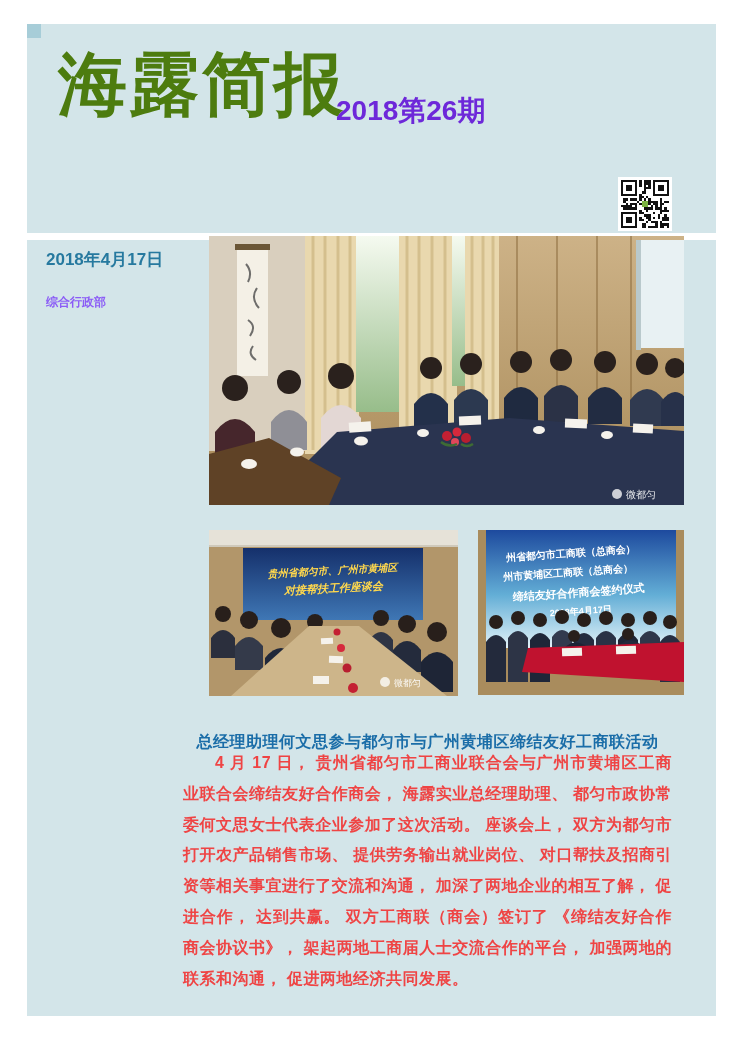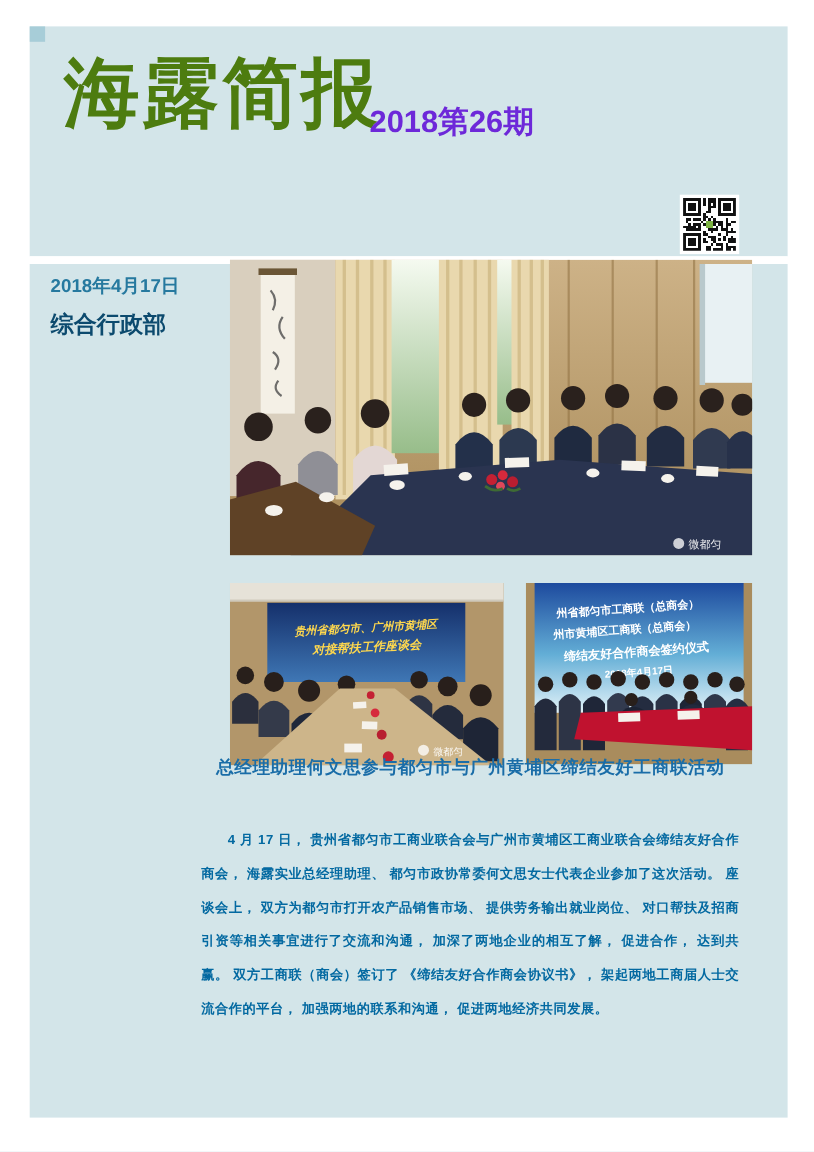--- a/index.html
+++ b/index.html
@@ -23,37 +23,37 @@
   .qr-box svg{position:absolute;left:3px;top:3px;}
 
   
   .block-gap{left:27px;top:233px;width:689px;height:7px;background:#ffffff;}
 
   
   .content-block{left:27px;top:240px;width:689px;height:776px;background:#d3e5e9;}
 
   
   .sidebar-date{left:46px;top:248px;font-size:17px;font-weight:bold;color:#26799f;white-space:nowrap;}
-  .sidebar-dept{left:46px;top:281px;font-size:21px;font-weight:bold;color:#0c4a6e;white-space:nowrap;}
+  .sidebar-dept{left:46px;top:294px;font-size:12px;font-weight:bold;color:#8b5cf6;white-space:nowrap;}
 
   
   .photo{overflow:hidden;padding-left:12px;}
   .photo-main{left:197px;top:236px;width:475px;height:269px;}
   .photo-left{left:197px;top:530px;width:249px;height:166px;}
   .photo-right{left:466px;top:530px;width:206px;height:165px;}
   .photo svg{display:block;}
 
   
   .article-headline{
-    left:183px;top:688px;width:489px;text-align:center;
+    left:183px;top:732px;width:489px;text-align:center;
     font-size:16px;font-weight:bold;color:#1a6da8;letter-spacing:0.5px;
   }
   .article-body{
     left:183px;top:748px;width:489px;
-    font-size:12px;font-weight:600;color:#0369a1;
+    font-size:16px;font-weight:600;color:#ef4444;
     line-height:30.8px;text-align:justify;text-indent:2em;
     letter-spacing:0.5px;
   }
 </style>
 </head>
 <body>
 
 <div class="abs header-block"></div>
 <div class="abs corner-square"></div>
 <div class="abs newsletter-title">海露简报</div>

